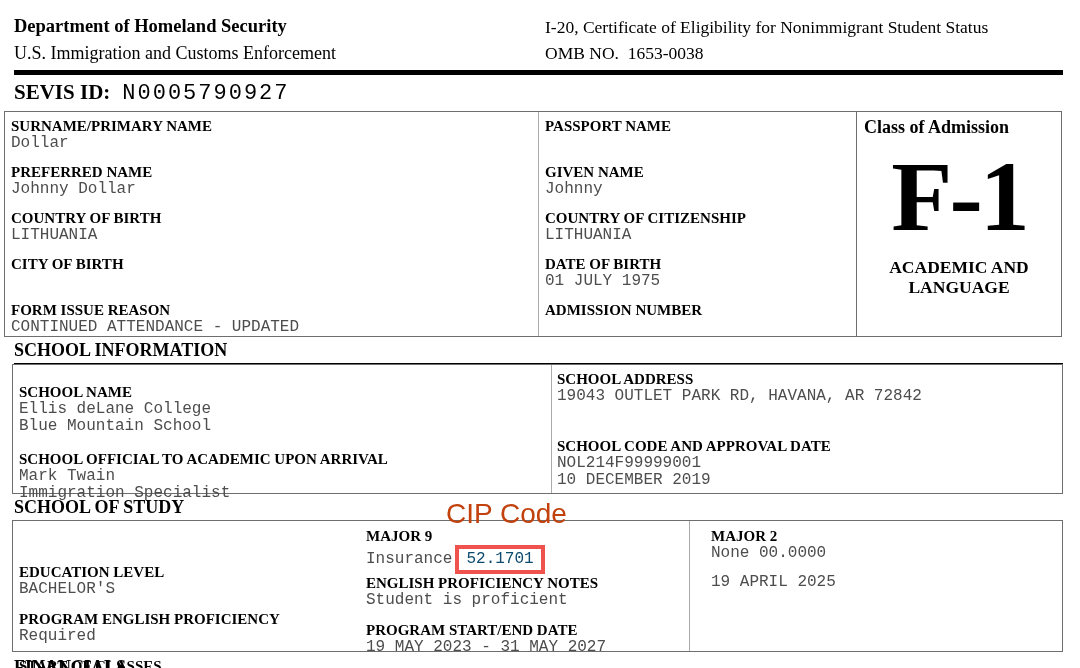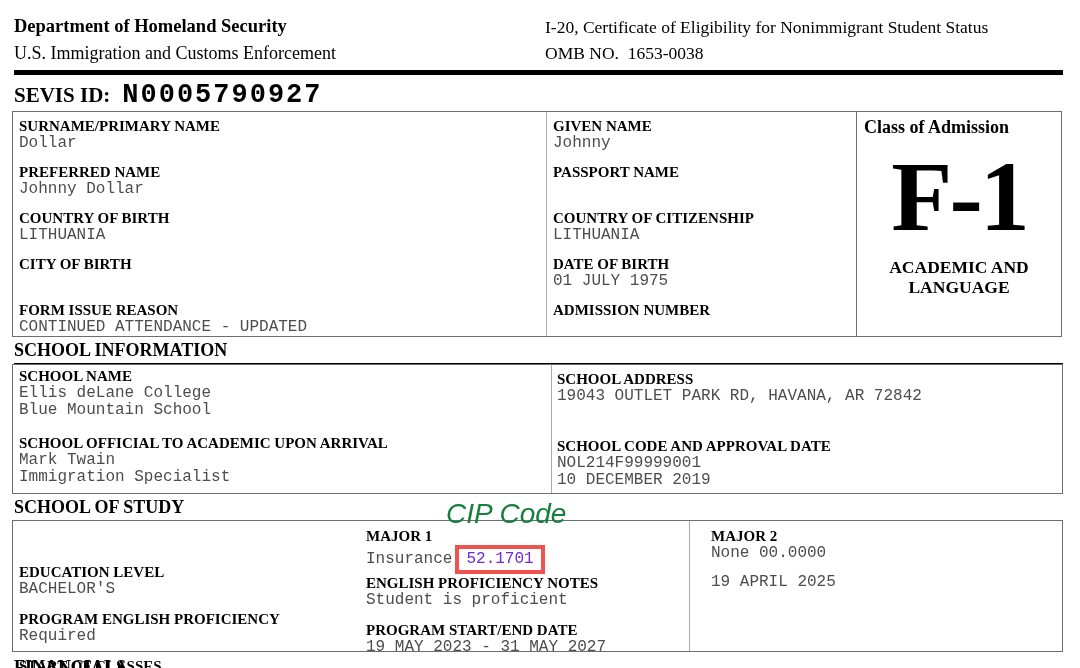--- a/index.html
+++ b/index.html
@@ -11,46 +11,46 @@
   
   .hdr-left  { position:absolute; left:14px; top:13px; }
   .hdr-right { position:absolute; left:545px; top:14px; }
   .hdr-bold  { font-size:18.5px; font-weight:bold; line-height:27px; }
   .hdr-reg   { font-size:18px; line-height:27px; }
   .hdr-reg2  { font-size:17.5px; line-height:26px; white-space:pre; }
   .thick-rule { position:absolute; left:14px; top:70px; width:1049px; height:5px; background:#000; }
   
   .sevis-row { position:absolute; left:14px; top:80px; display:flex; align-items:baseline; gap:12px; }
   .sevis-label { font-size:21px; font-weight:bold; }
-  .sevis-value { font-family:"Liberation Mono", monospace; font-weight:bold; font-size:27px; letter-spacing:2px; }
+  .sevis-value { font-family:"Liberation Mono", monospace; font-weight:normal; font-size:22px; letter-spacing:2px; }
   
   .box { position:absolute; border:1px solid #6e6e6e; background:#fff; }
   .vdiv { position:absolute; top:0; bottom:0; width:1px; background:#ababab; }
   .lbl { font-size:15px; font-weight:bold; line-height:18px; white-space:nowrap; }
   .val { font-family:"Liberation Mono", monospace; font-size:16px; line-height:17px;
          color:#4d4d4d; white-space:pre; }
   
-  .student-box { left:12px; top:111px; width:1000px; height:226px; }
+  .student-box { left:4px; top:111px; width:1000px; height:226px; }
   .scol-a { position:absolute; left:6px;  top:5px; width:515px; }
   .scol-b { position:absolute; left:540px; top:5px; width:290px; }
   .sfield { height:46px; overflow:visible; }
   
   .adm-box { left:856px; top:111px; width:206px; height:226px; }
   .adm-title { font-size:18px; font-weight:bold; margin:5px 0 16px 7px; }
   .adm-class { text-align:center; font-weight:bold; font-size:100px; line-height:86px;
                letter-spacing:-3px; margin-top:10px; }
   .adm-sub { text-align:center; font-size:17.5px; font-weight:bold; line-height:20px; margin-top:17px; }
   
   .sec-head { position:absolute; left:14px; width:1049px; font-size:18px; font-weight:bold;
               padding-bottom:2px; border-bottom:1px solid #000; }
   .school-head { top:340px; }
   .prog-head   { top:497px; }
   
   .school-box { left:12px; top:364px; width:1051px; height:130px; }
-  .kcol-a { position:absolute; left:6px;   top:2px; width:520px; }
+  .kcol-a { position:absolute; left:6px;   top:18px; width:520px; }
   .kcol-b { position:absolute; left:544px; top:5px; width:500px; }
   .kfield1 { height:67px; }
   
   .prog-box { left:12px; top:520px; width:1051px; height:132px; }
   .pcol1 { position:absolute; left:6px;   top:6px; width:335px;margin-top:36px; }
   .pcol2 { position:absolute; left:353px; top:6px; width:330px; }
   .pcol3 { position:absolute; left:698px; top:6px; width:340px; }
   .pfield { height:47px; overflow:visible; }
   
   .cip-note { position:absolute; left:446px; top:499px; font-family:"Liberation Sans", sans-serif;
@@ -99,26 +99,26 @@
         <div class="lbl">CITY OF BIRTH</div>
         <div class="val"></div>
       </div>
       <div class="sfield">
         <div class="lbl">FORM ISSUE REASON</div>
         <div class="val">CONTINUED ATTENDANCE - UPDATED</div>
       </div>
     </div>
     <div class="scol-b">
       <div class="sfield">
+        <div class="lbl">PASSPORT NAME</div>
+        <div class="val"></div>
+      </div>
+      <div class="sfield">
         <div class="lbl">GIVEN NAME</div>
         <div class="val">Johnny</div>
-      </div>
-      <div class="sfield">
-        <div class="lbl">PASSPORT NAME</div>
-        <div class="val"></div>
       </div>
       <div class="sfield">
         <div class="lbl">COUNTRY OF CITIZENSHIP</div>
         <div class="val">LITHUANIA</div>
       </div>
       <div class="sfield">
         <div class="lbl">DATE OF BIRTH</div>
         <div class="val">01 JULY 1975</div>
       </div>
       <div class="sfield">
@@ -178,22 +178,22 @@
         <div class="lbl">PROGRAM ENGLISH PROFICIENCY</div>
         <div class="val">Required</div>
       </div>
       <div class="pfield">
         <div class="lbl">START OF CLASSES</div>
         <div class="val">19 MAY 2023</div>
       </div>
     </div>
     <div class="pcol2">
       <div class="pfield">
-        <div class="lbl">MAJOR 1</div>
-        <div class="val"><span>Insurance</span><span class="cip-box red-accent" style="color: #6d28d9; border-color: rgb(240, 82, 77); font-family: Liberation Mono, monospace;">52.1701</span></div>
+        <div class="lbl">MAJOR 9</div>
+        <div class="val"><span>Insurance</span><span class="cip-box red-accent" style="color: #0c4a6e; border-color: rgb(240, 82, 77); font-family: Liberation Mono, monospace;">52.1701</span></div>
       </div>
       <div class="pfield">
         <div class="lbl">ENGLISH PROFICIENCY NOTES</div>
         <div class="val">Student is proficient</div>
       </div>
       <div class="pfield">
         <div class="lbl">PROGRAM START/END DATE</div>
         <div class="val">19 MAY 2023 - 31 MAY 2027</div>
       </div>
     </div>
@@ -201,17 +201,17 @@
       <div class="pfield">
         <div class="lbl">MAJOR 2</div>
         <div class="val">None 00.0000</div>
       </div>
       <div class="pfield">
         <div class="val">19 APRIL 2025</div>
       </div>
     </div>
   </div>
 
-  <div class="cip-note red-accent" style="color: #15803d; border-color: rgb(240, 82, 77); font-style: italic;">CIP Code</div>
+  <div class="cip-note red-accent" style="color: #c2410c; border-color: rgb(240, 82, 77);">CIP Code</div>
 
   <div class="fin-head">FINANCIALS</div>
 
 </div>
 
 </body></html>

